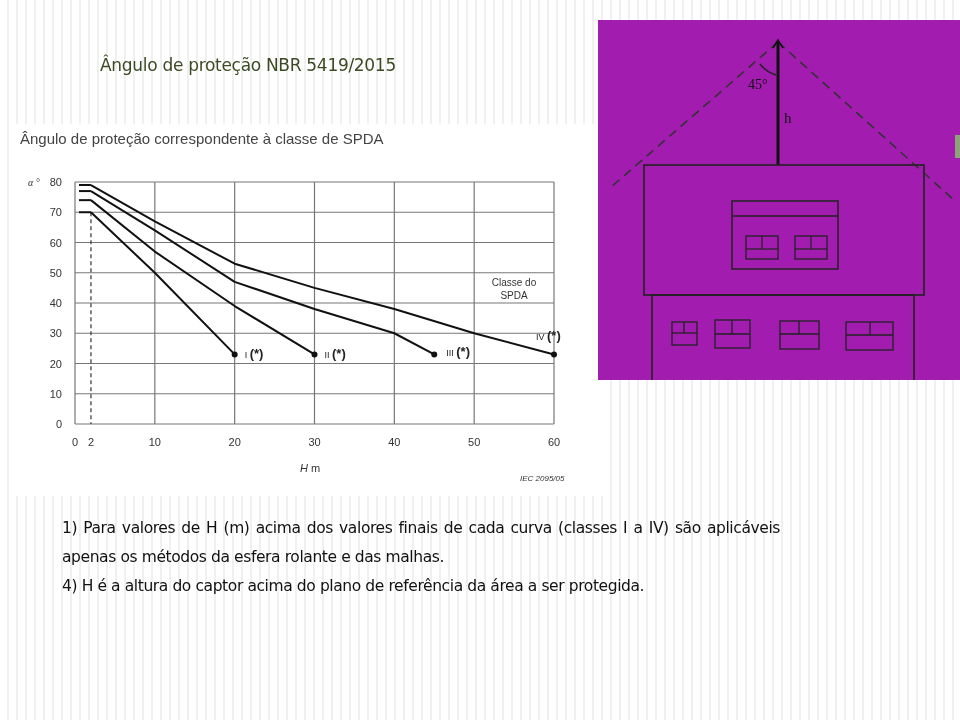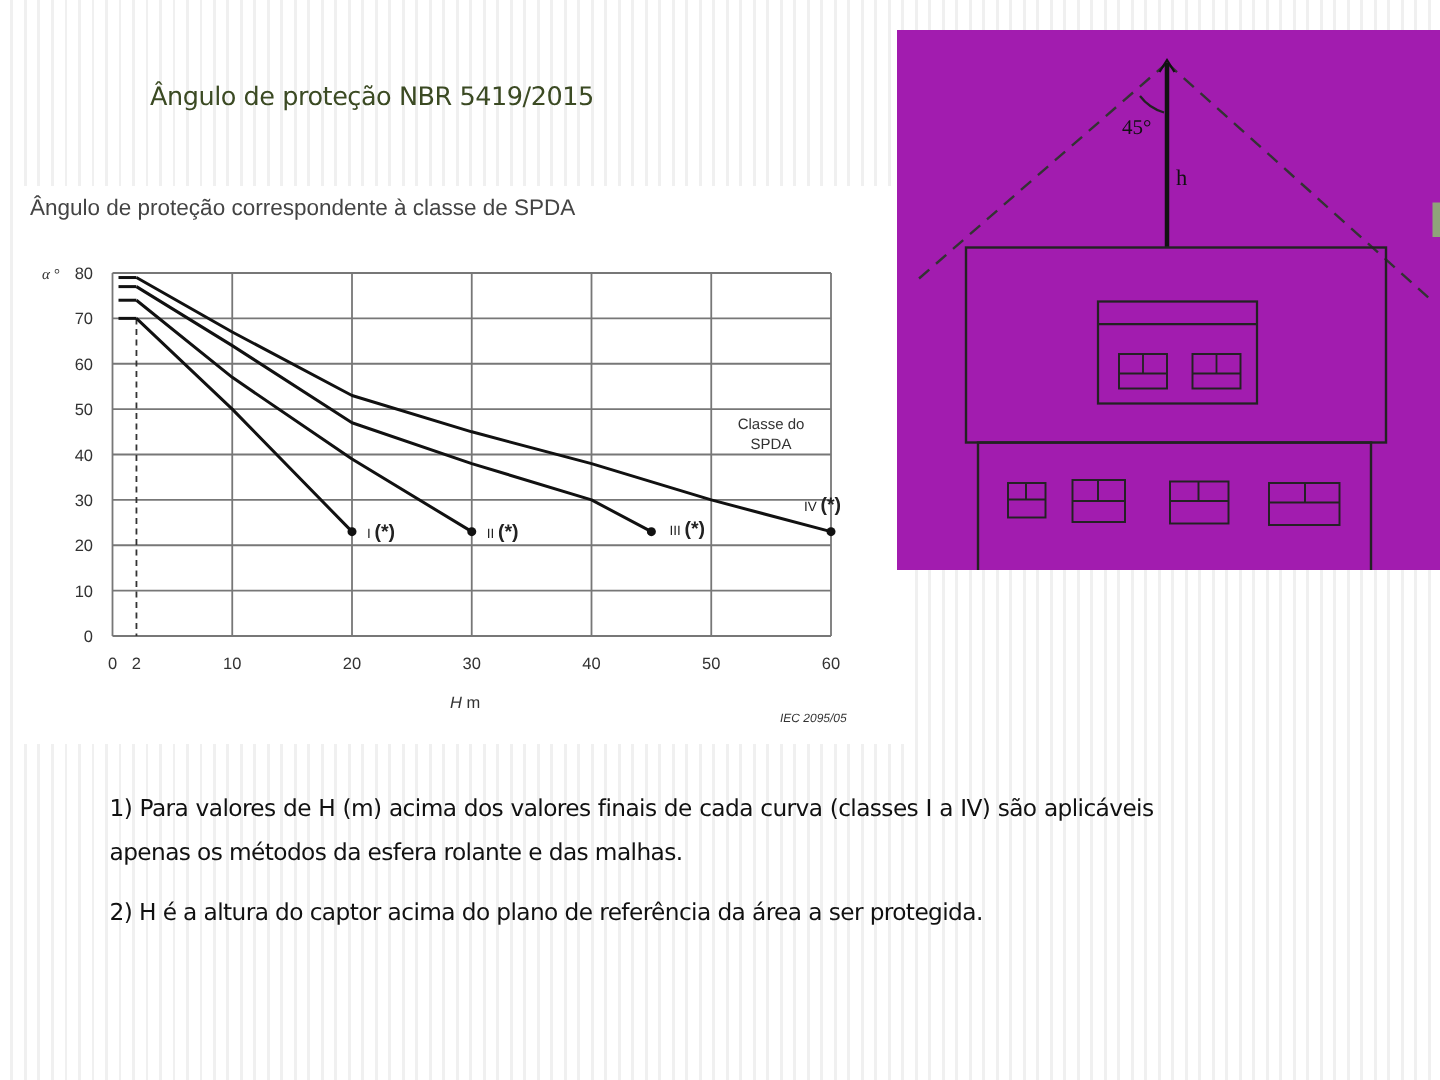--- a/index.html
+++ b/index.html
@@ -34,21 +34,21 @@
   .side-accent {
     position: absolute; left: 955px; top: 135px; width: 5px; height: 23px;
     background: #8fa37a;
   }
   .notes {
     position: absolute; left: 62px; top: 514px; width: 718px;
     font-family: "DejaVu Sans", sans-serif;
     font-size: 15.5px; line-height: 29px; color: #111;
     text-align: justify;
   }
-  .notes p { margin: 11px; letter-spacing: -0.4px; }
+  .notes p { margin: 0; letter-spacing: -0.4px; }
 </style>
 </head>
 <body>
 
 <div class="slide-title">Ângulo de proteção NBR 5419/2015</div>
 
 <div class="chart-panel">
   <div class="chart-title">Ângulo de proteção correspondente à classe de SPDA</div>
   <svg class="chart-svg" id="chart-svg" width="598" height="372">
       <line x1="63" x2="542" y1="300" y2="300" stroke="#777" stroke-width="1.2"></line>
@@ -148,14 +148,14 @@
         <line x1="248" y1="315" x2="295" y2="315"></line>
         <line x1="272" y1="302" x2="272" y2="315"></line>
     </g>
   </svg>
 </div>
 
 <div class="side-accent"></div>
 
 <div class="notes">
   <p>1) Para valores de H (m) acima dos valores finais de cada curva (classes I a IV) são aplicáveis apenas os métodos da esfera rolante e das  malhas.</p>
-  <p>2) H é a altura do captor acima do plano de referência da área a ser protegida.</p>
+  <p>4) H é a altura do captor acima do plano de referência da área a ser protegida.</p>
 </div>
 
 </body></html>

